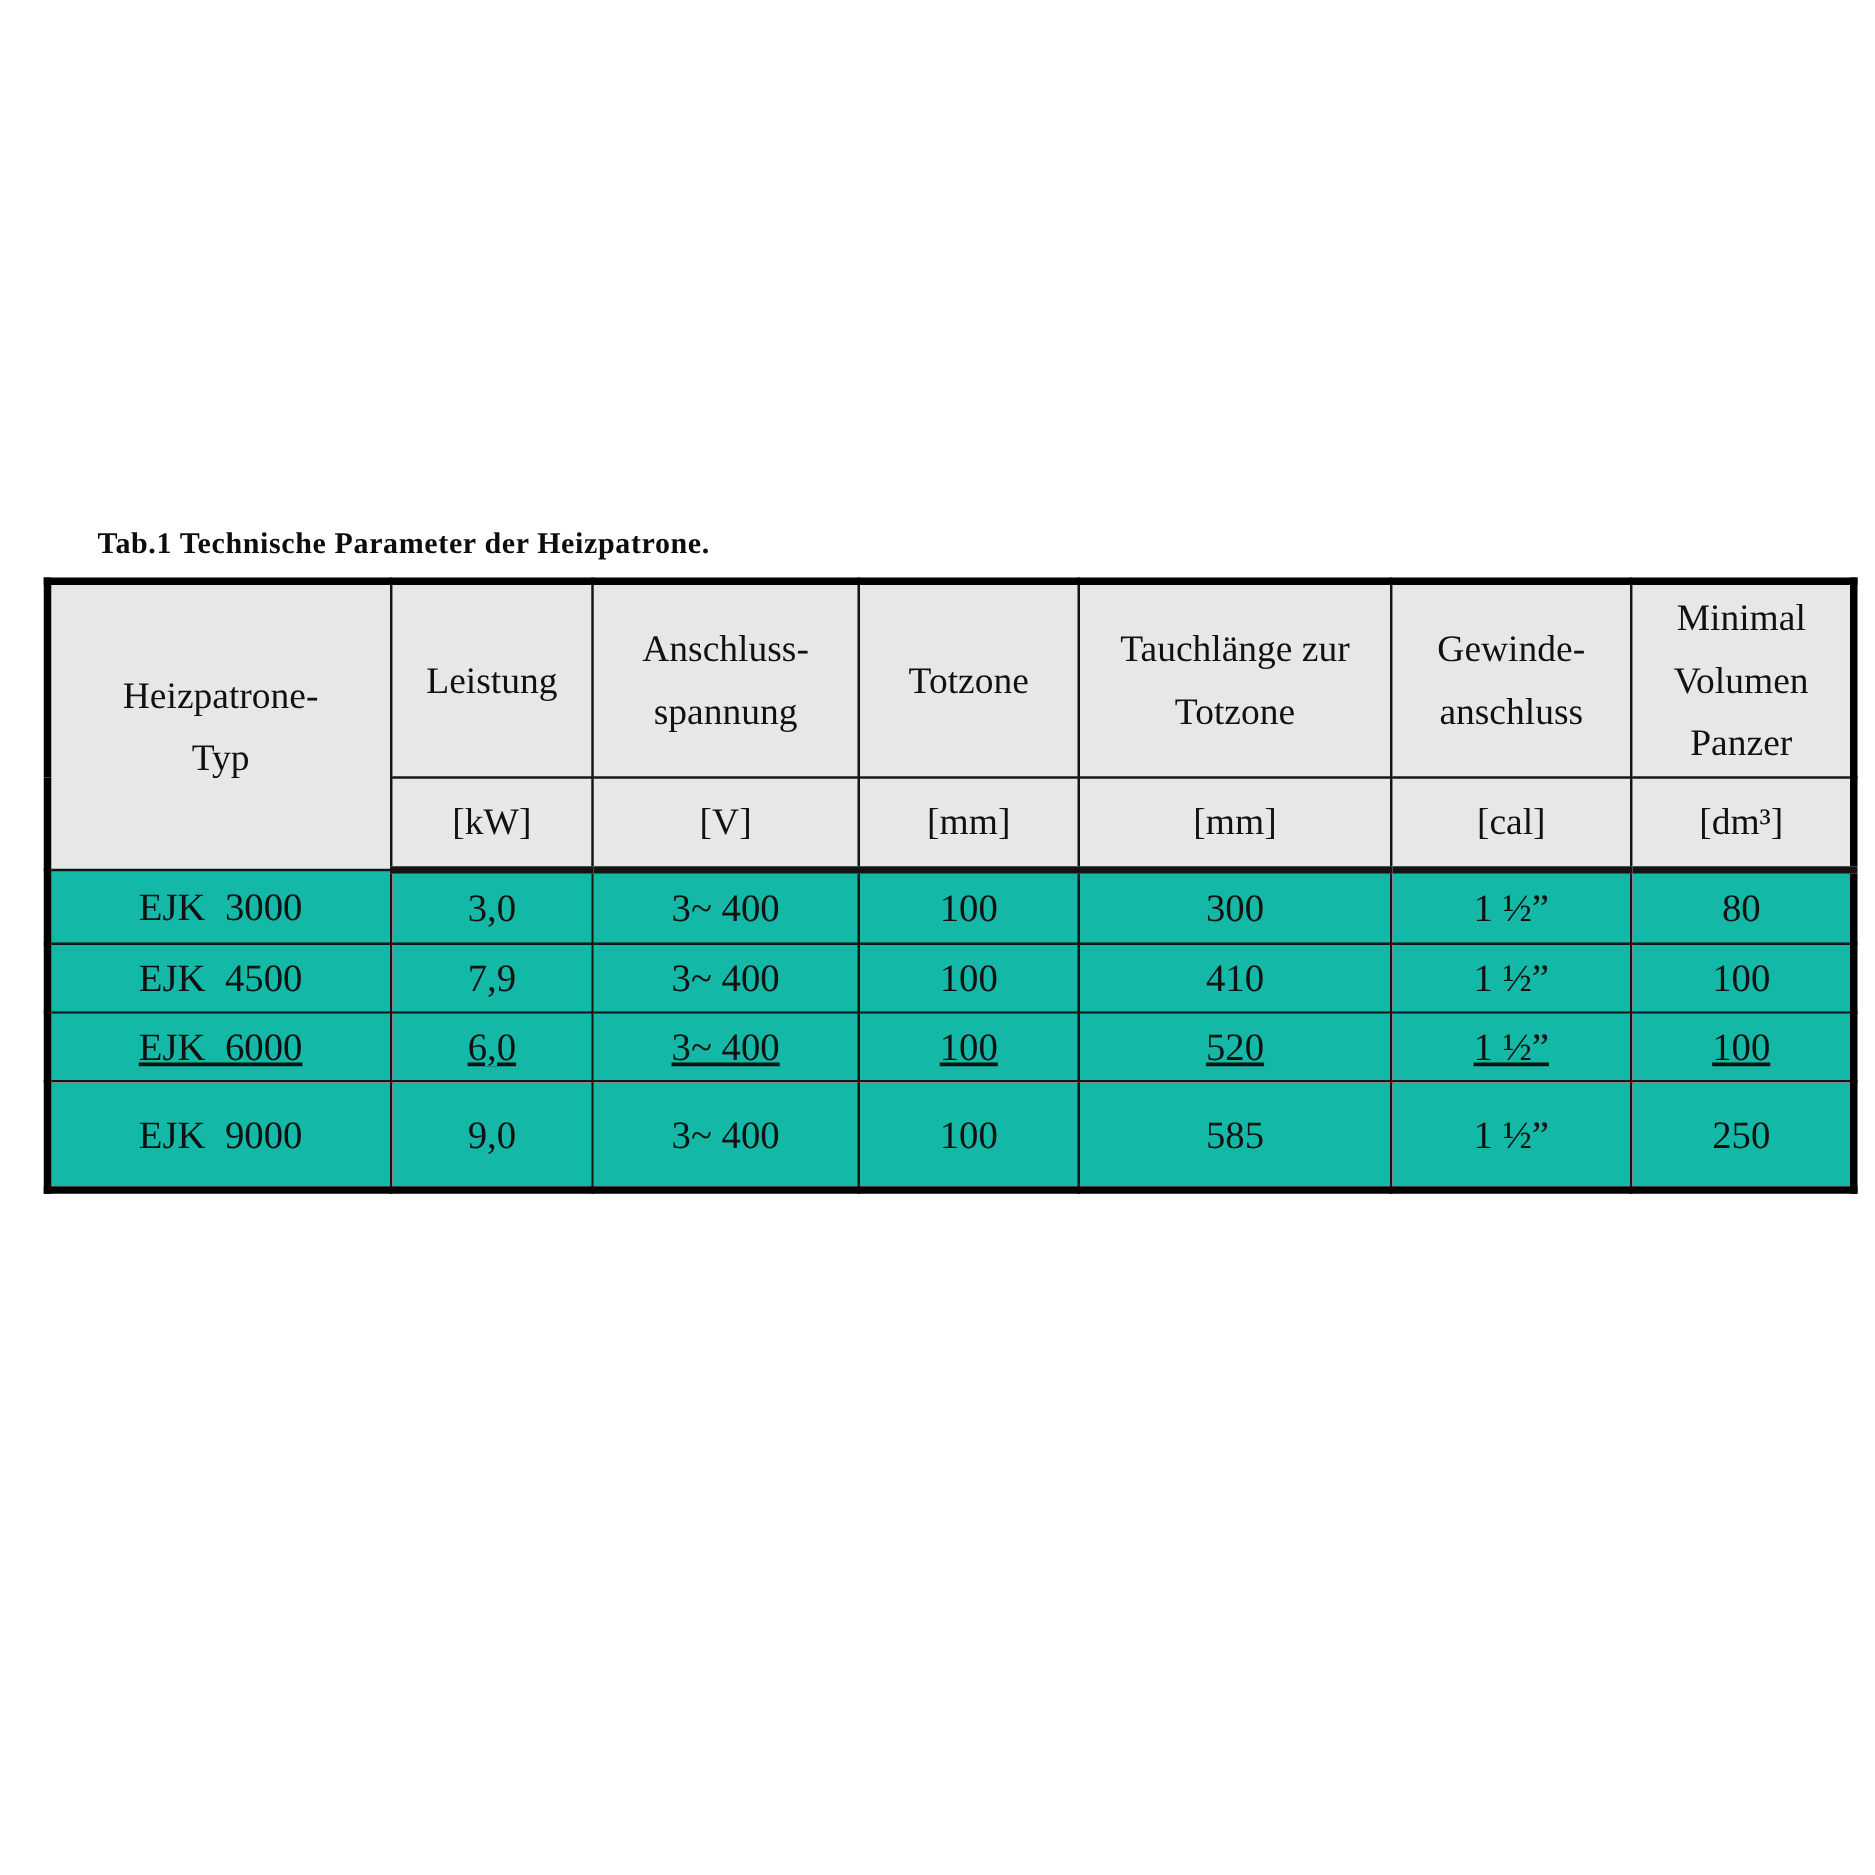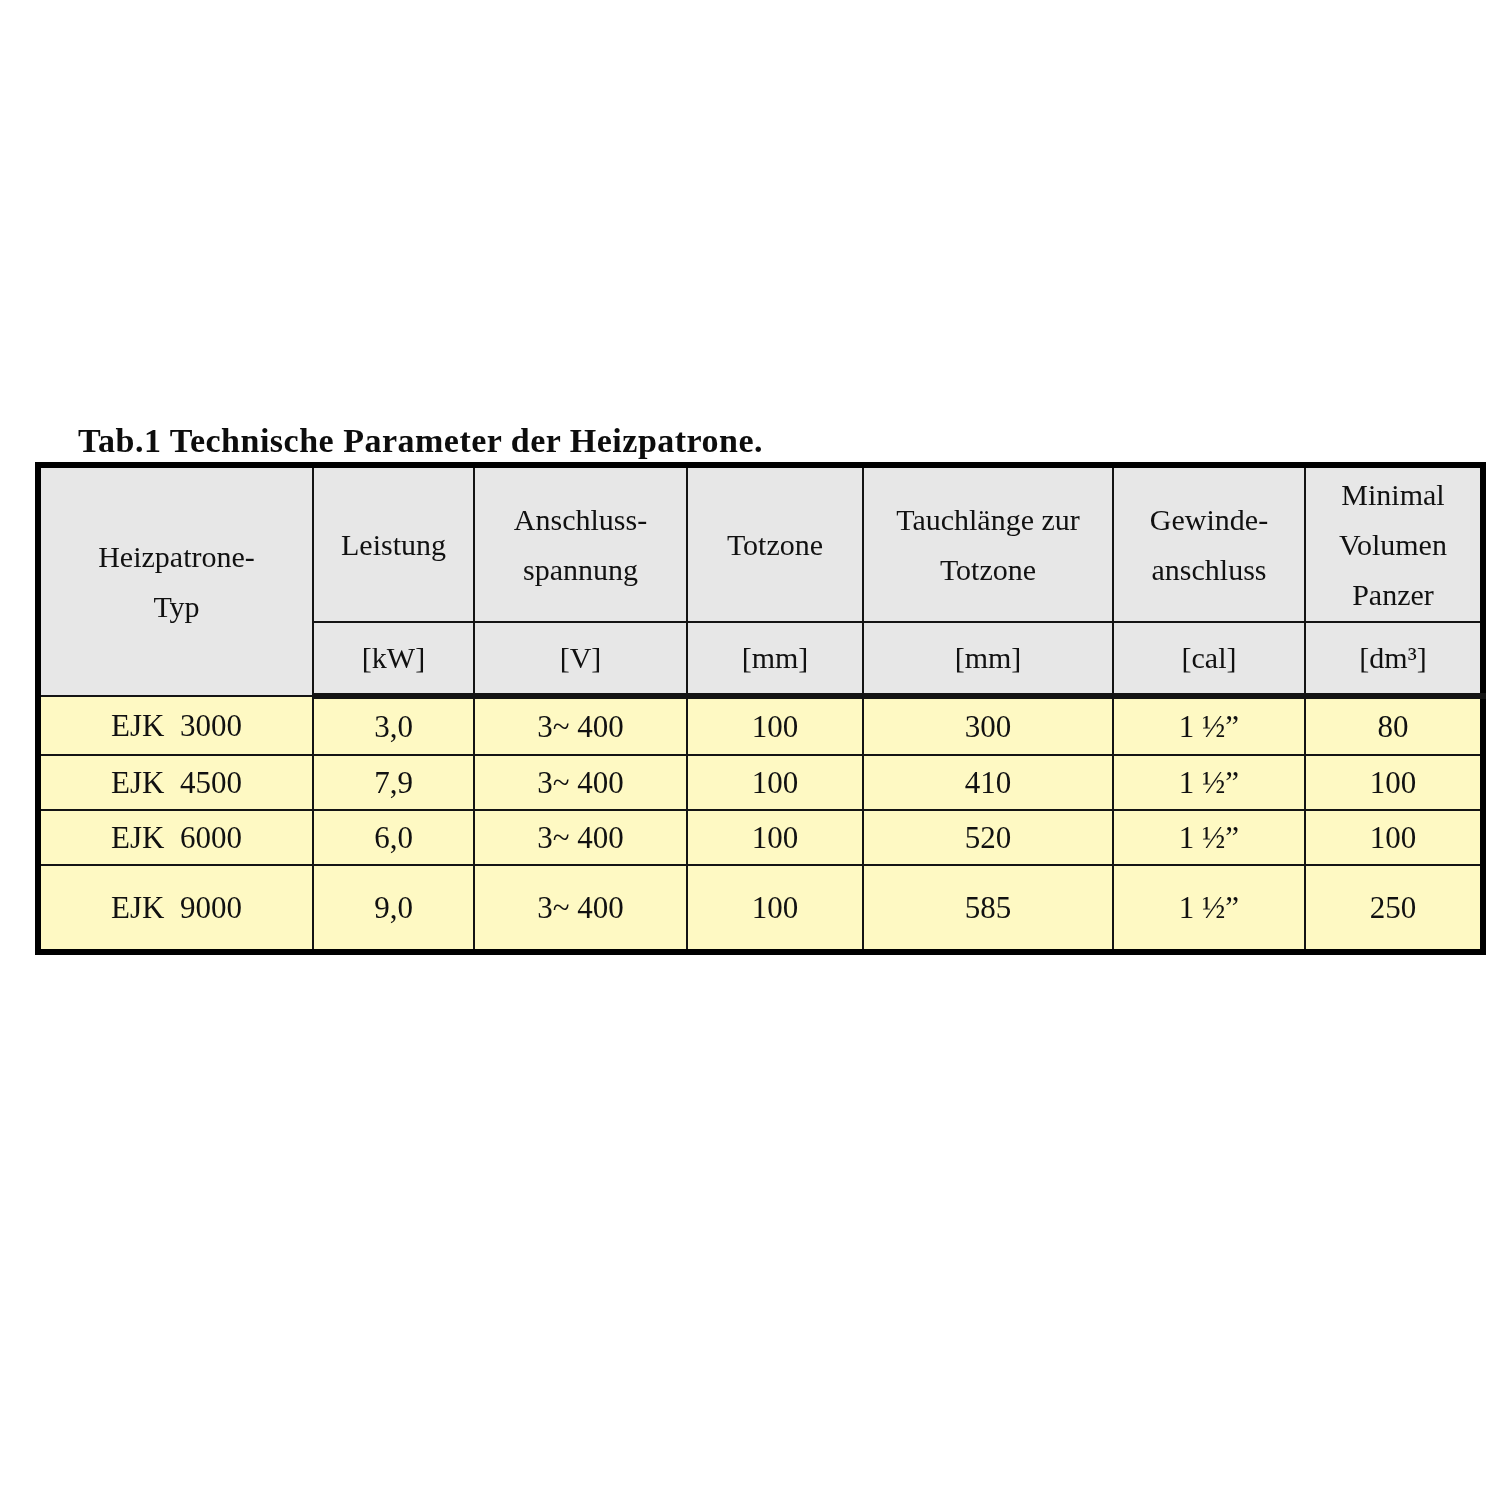--- a/index.html
+++ b/index.html
@@ -13,21 +13,21 @@
     height: 1500px;
     background: #ffffff;
     font-family: "Liberation Serif", "DejaVu Serif", serif;
     color: #111111;
     overflow: hidden;
   }
   .caption {
     position: absolute;
     left: 78px;
     top: 422px;
-    font-size: 34px;
+    font-size: 24px;
     font-weight: bold;
     letter-spacing: 0.5px;
     color: #0d0d0d;
     white-space: pre;
   }
   table.params {
     position: absolute;
     left: 35px;
     top: 462px;
     width: 1445px;
@@ -66,26 +66,26 @@
     height: 70px;
     border-bottom-width: 6px;
     font-size: 30px;
     margin-left: 37px;
   }
   th.typ-header {
     border-bottom-width: 6px;
   }
   tbody td {
     font-size: 31px;
-    background: #fef9c3;
+    background: #14b8a6;
     white-space: pre-wrap;
   }
   tr.body-row-0 td { height: 55px; }
   tr.body-row-1 td { height: 53px; }
-  tr.body-row-2 td { height: 53px; }
+  tr.body-row-2 td { height: 53px; text-decoration: underline; }
   tr.body-row-3 td { height: 83px; text-align: center; }
   .hline {
     display: block;
   }
 </style>
 </head>
 <body>
 
 <div class="canvas">
 

